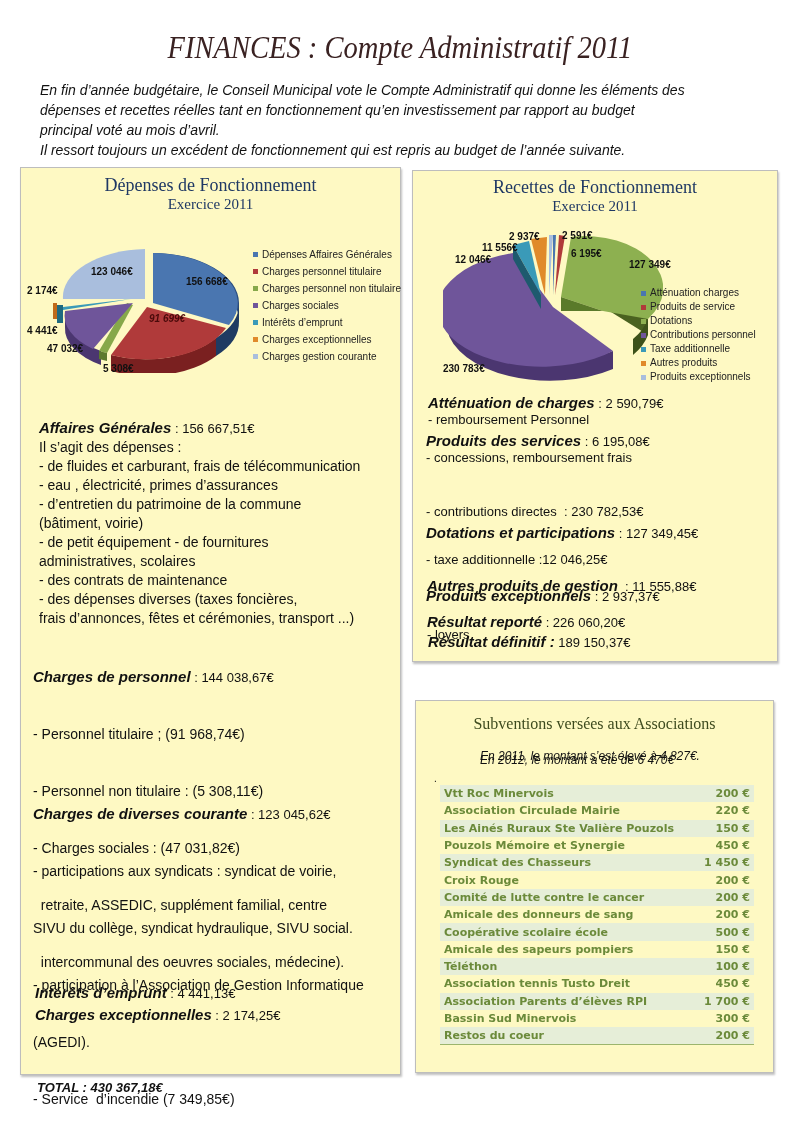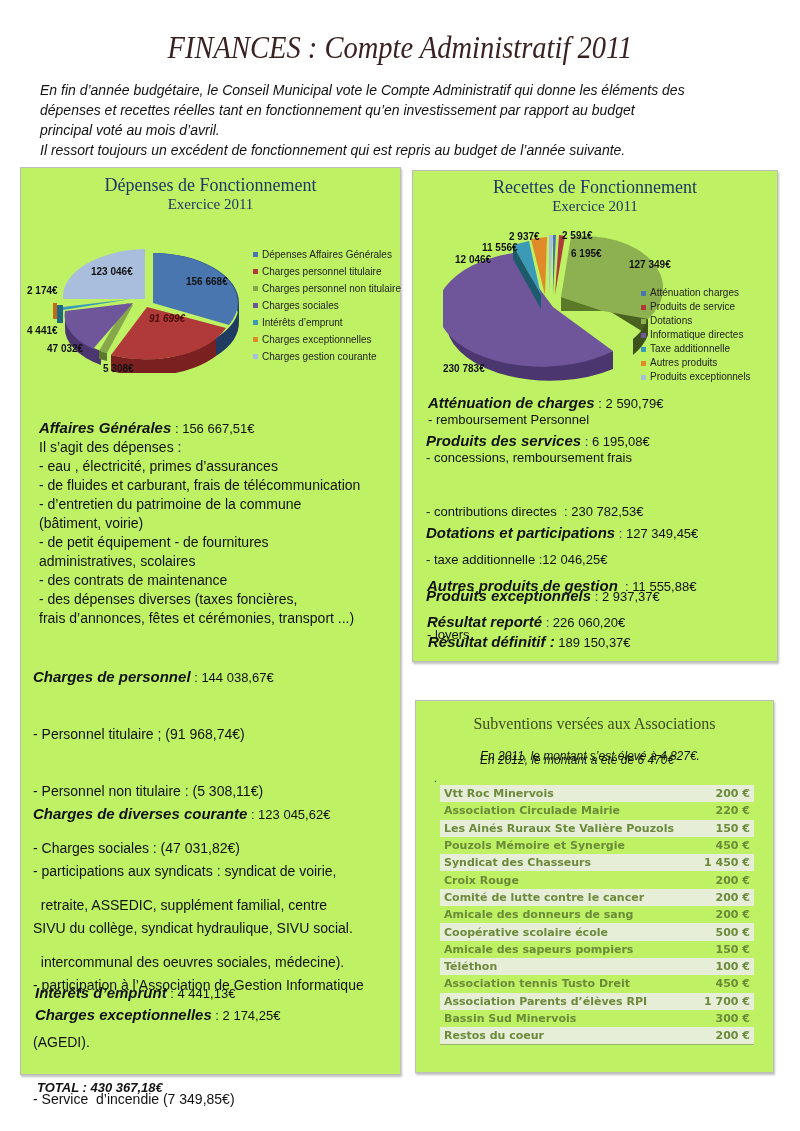--- a/index.html
+++ b/index.html
@@ -11,21 +11,21 @@
     font-family: "Liberation Serif", serif; font-style: italic; font-size: 31px;
     color: #3a2222; letter-spacing: 0px; transform: scaleX(0.92);
   }
   .intro {
     position: absolute; left: 40px; top: 80px; width: 720px;
     font-style: italic; font-size: 14px; line-height: 20px; color: #111;
   }
   .intro p { white-space: nowrap; }
 
   .panel {
-    position: absolute; background: #bef264; border: 1px solid #bdbdbd;
+    position: absolute; background: #fef9c3; border: 1px solid #bdbdbd;
     box-shadow: 1px 2px 2px rgba(0,0,0,0.25);
   }
   #panel-depenses { left: 20px; top: 167px; width: 381px; height: 908px; }
   #panel-recettes { left: 412px; top: 170px; width: 366px; height: 492px; }
   #panel-subventions { left: 415px; top: 700px; width: 359px; height: 373px; }
 
   .chart-title {
     font-family: "Liberation Serif", serif; color: #1f3864; text-align: center; line-height: 19px;
   }
   .chart-title .t1 { font-size: 18px; }
@@ -133,22 +133,22 @@
       </div>
     <div class="li">
         <span class="sw" style="background:#a9bedd"></span>
         <span>Charges gestion courante</span>
       </div>
   </div>
 
   <div class="txt" style="left:18px;top:250px;">
     <div><span class="h">Affaires Générales</span><span class="v"> : 156 667,51€</span></div>
     <div>Il s’agit des dépenses :</div>
+    <div>- de fluides et carburant, frais de télécommunication</div>
     <div>- eau , électricité, primes d’assurances</div>
-    <div>- de fluides et carburant, frais de télécommunication</div>
     <div>- d’entretien du patrimoine de la commune</div>
     <div>(bâtiment, voirie)</div>
     <div>- de petit équipement - de fournitures</div>
     <div>administratives, scolaires</div>
     <div>- des contrats de maintenance</div>
     <div>- des dépenses diverses (taxes foncières,</div>
     <div>frais d’annonces, fêtes et cérémonies, transport ...)</div>
   </div>
 
   <div class="txt" style="left:12px;top:461px;white-space:pre;">
@@ -228,21 +228,21 @@
     <div class="li">
         <span class="sw" style="background:#b03a3a"></span>
         <span>Produits de service</span>
       </div>
     <div class="li">
         <span class="sw" style="background:#8db050"></span>
         <span>Dotations</span>
       </div>
     <div class="li">
         <span class="sw" style="background:#6f559a"></span>
-        <span>Informatique directes</span>
+        <span>Contributions personnel</span>
       </div>
     <div class="li">
         <span class="sw" style="background:#3a9ab8"></span>
         <span>Taxe additionnelle</span>
       </div>
     <div class="li">
         <span class="sw" style="background:#e08a2a"></span>
         <span>Autres produits</span>
       </div>
     <div class="li">

